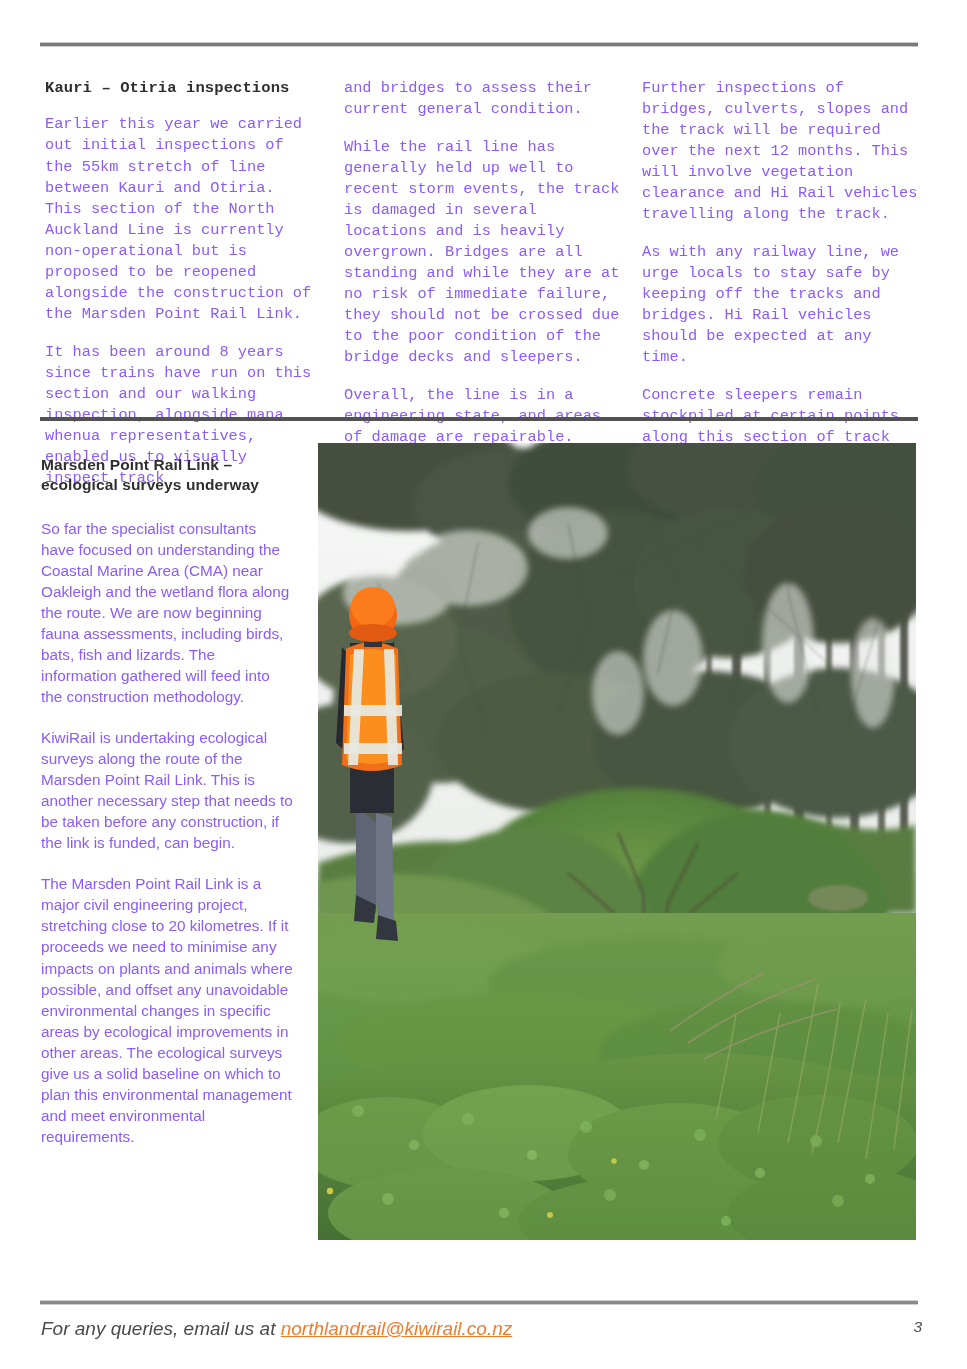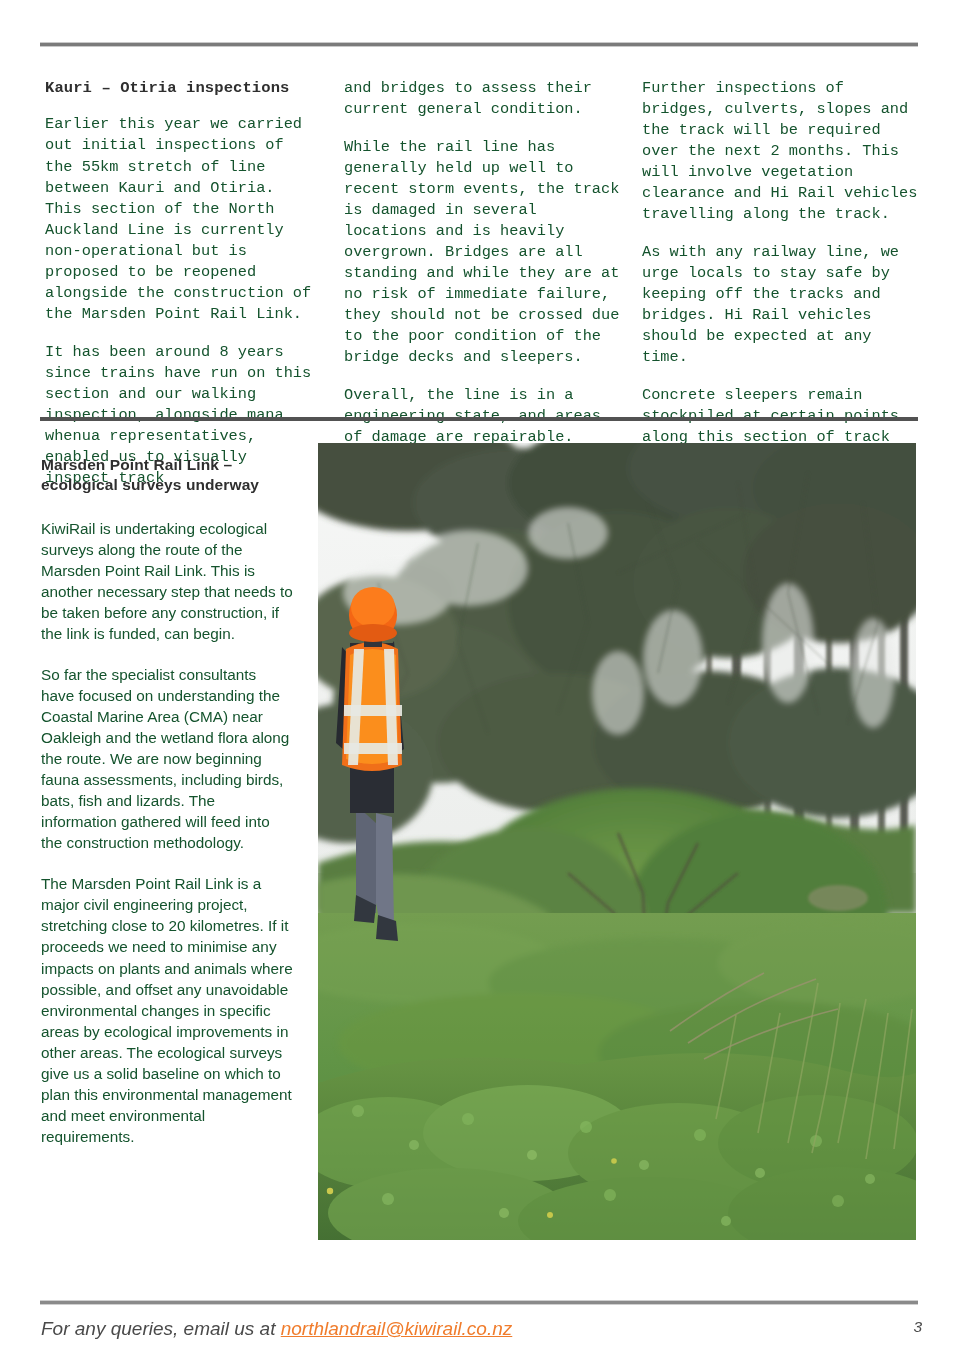--- a/index.html
+++ b/index.html
@@ -72,21 +72,21 @@
     font-weight: bold;
     line-height: 1.32;
     color: #2f2f2f;
     letter-spacing: 0.1px;
   }
 
   p.body {
     margin: 0 0 17px 0;
     font-size: 15.3px;
     line-height: 1.375;
-    color: #14532d;
+    color: #8b5cf6;
   }
   p.body:last-child { margin-bottom: 0; }
 
   
   .lower-section {
     position: absolute;
     left: 0;
     top: 455px;
     width: 967px;
   }
@@ -161,34 +161,34 @@
       <p class="body">It has been around 8 years since trains have run on this section and our walking inspection, alongside mana whenua representatives, enabled us to visually inspect track</p>
     </div>
 
     <div class="col col-2">
       <p class="body">and bridges to assess their current general condition.</p>
       <p class="body">While the rail line has generally held up well to recent storm events, the track is damaged in several locations and is heavily overgrown. Bridges are all standing and while they are at no risk of immediate failure, they should not be crossed due to the poor condition of the bridge decks and sleepers.</p>
       <p class="body">Overall, the line is in a engineering state, and areas of damage are repairable.</p>
     </div>
 
     <div class="col col-3">
-      <p class="body">Further inspections of bridges, culverts, slopes and the track will be required over the next 2 months. This will involve vegetation clearance and Hi Rail vehicles travelling along the track.</p>
+      <p class="body">Further inspections of bridges, culverts, slopes and the track will be required over the next 12 months. This will involve vegetation clearance and Hi Rail vehicles travelling along the track.</p>
       <p class="body">As with any railway line, we urge locals to stay safe by keeping off the tracks and bridges. Hi Rail vehicles should be expected at any time.</p>
       <p class="body">Concrete sleepers remain stockpiled at certain points along this section of track while we await funding decisions.</p>
     </div>
 
   </div>
 
   <div class="rule rule-mid"></div>
 
   <div class="lower-section">
     <div class="lower-col">
       <h2 class="section-heading">Marsden Point Rail Link – ecological surveys underway</h2>
+      <p class="body">So far the specialist consultants have focused on understanding the Coastal Marine Area (CMA) near Oakleigh and the wetland flora along the route. We are now beginning fauna assessments, including birds, bats, fish and lizards. The information gathered will feed into the construction methodology.</p>
       <p class="body">KiwiRail is undertaking ecological surveys along the route of the Marsden Point Rail Link. This is another necessary step that needs to be taken before any construction, if the link is funded, can begin.</p>
-      <p class="body">So far the specialist consultants have focused on understanding the Coastal Marine Area (CMA) near Oakleigh and the wetland flora along the route. We are now beginning fauna assessments, including birds, bats, fish and lizards. The information gathered will feed into the construction methodology.</p>
       <p class="body">The Marsden Point Rail Link is a major civil engineering project, stretching close to 20 kilometres. If it proceeds we need to minimise any impacts on plants and animals where possible, and offset any unavoidable environmental changes in specific areas by ecological improvements in other areas. The ecological surveys give us a solid baseline on which to plan this environmental management and meet environmental requirements.</p>
     </div>
   </div>
 
   <div class="photo">
     <svg viewBox="0 0 598 797" preserveAspectRatio="none">
       <defs>
         <linearGradient id="skyGrad" x1="0" y1="0" x2="0" y2="1">
           <stop offset="0%" stop-color="#f6f7f6"></stop>
           <stop offset="100%" stop-color="#eceeec"></stop>

